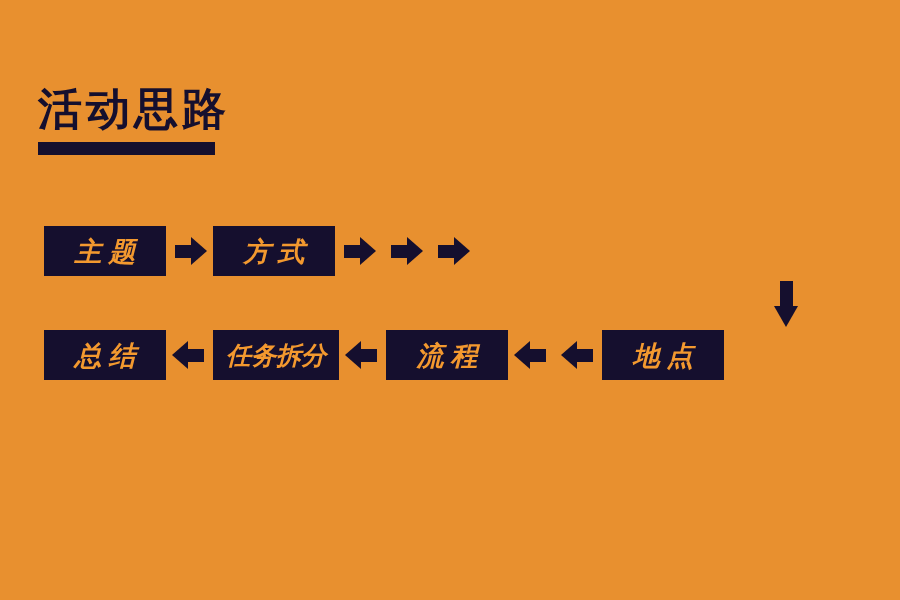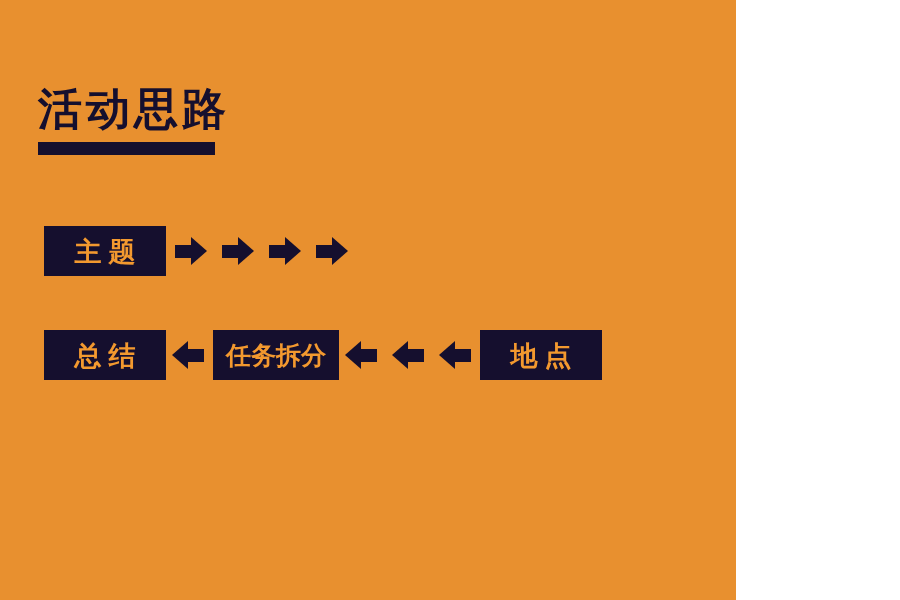--- a/index.html
+++ b/index.html
@@ -8,21 +8,21 @@
     padding: 0;
   }
   body {
     width: 900px;
     height: 600px;
     overflow: hidden;
     font-family: "DejaVu Sans", "Liberation Sans", sans-serif;
   }
   #slide {
     position: relative;
-    width: 736px;
+    width: 900px;
     height: 600px;
     background: #e8902f;
     overflow: hidden;
   }
 
   
   #title-block {
     position: absolute;
     left: 38px;
     top: 86px;
@@ -71,20 +71,21 @@
   }
   .node-label {
     color: #f3992f;
     font-weight: bold;
     font-size: 27px;
     letter-spacing: 7px;
     text-indent: 7px;
     line-height: 1;
     white-space: nowrap;
     font-family: "DejaVu Sans", "Liberation Sans", sans-serif;
+    font-style: italic;
   }
   .node.w2 { width: 122px; }
   .node.w4 { width: 126px; }
   .node.w4 .node-label {
     font-size: 25px;
     letter-spacing: 0px;
     text-indent: 0px;
   }
 
   
@@ -155,20 +156,23 @@
 
     <div class="node w2">
       <span class="node-label">主题</span>
     </div>
 
     <div class="arrow-h right">
       <span class="shaft"></span>
       <span class="head"></span>
     </div>
 
+    <div class="node w2">
+      <span class="node-label">方式</span>
+    </div>
 
     <div class="arrow-h right">
       <span class="shaft"></span>
       <span class="head"></span>
     </div>
 
 
     <div class="arrow-h right">
       <span class="shaft"></span>
       <span class="head"></span>
@@ -201,20 +205,23 @@
 
     <div class="node w4">
       <span class="node-label">任务拆分</span>
     </div>
 
     <div class="arrow-h left">
       <span class="shaft"></span>
       <span class="head"></span>
     </div>
 
+    <div class="node w2">
+      <span class="node-label">流程</span>
+    </div>
 
     <div class="arrow-h left">
       <span class="shaft"></span>
       <span class="head"></span>
     </div>
 
 
     <div class="arrow-h left">
       <span class="shaft"></span>
       <span class="head"></span>

